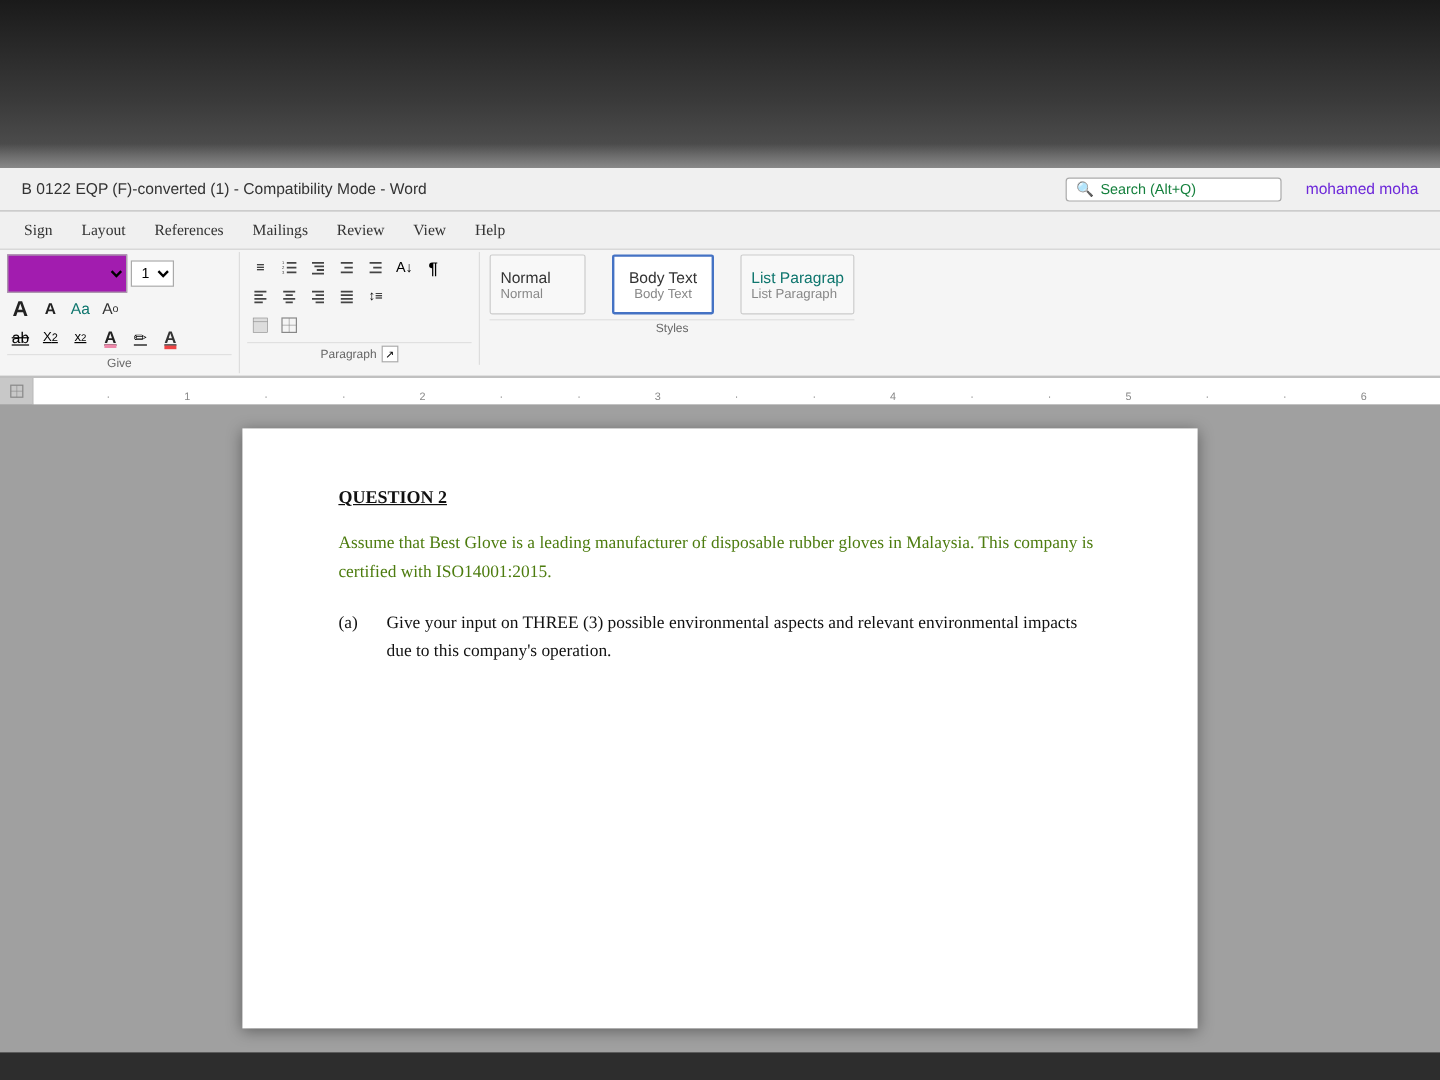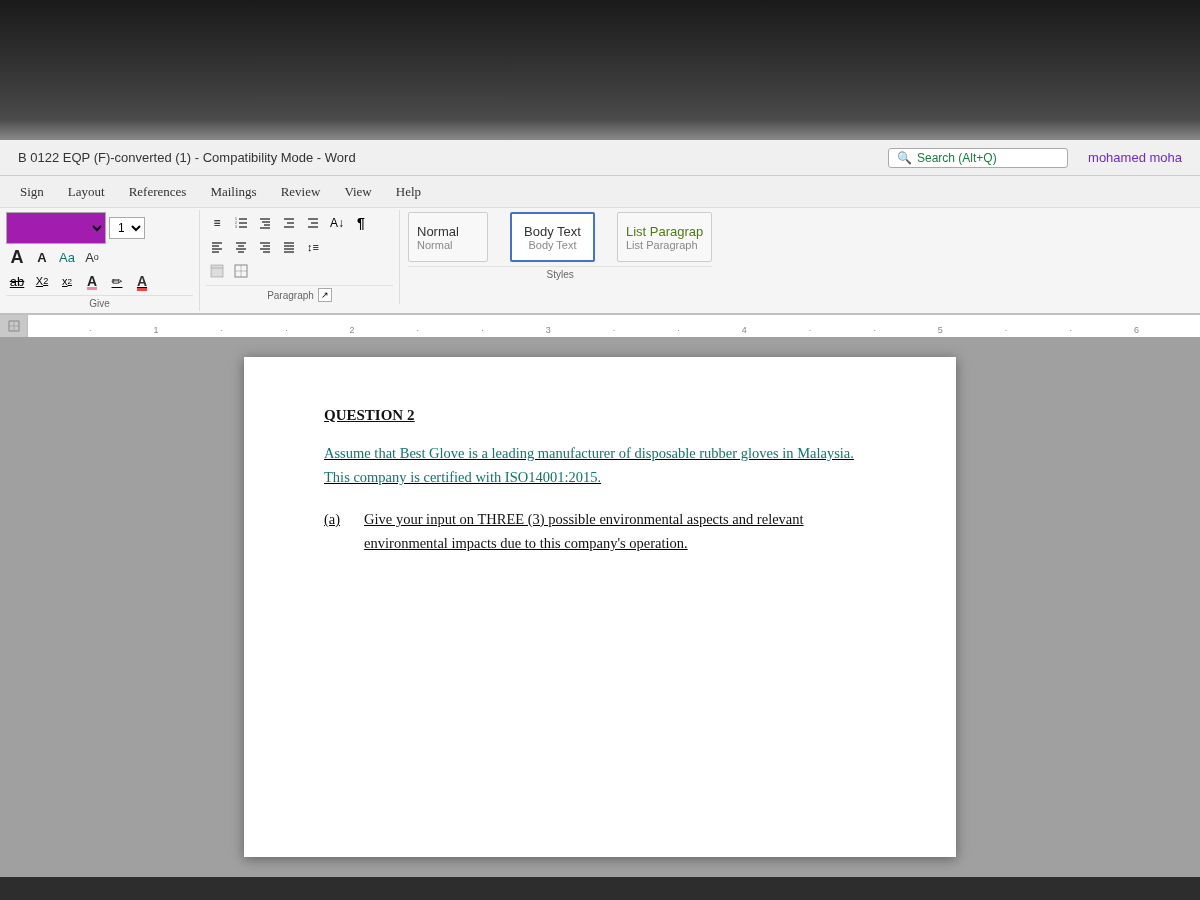--- a/index.html
+++ b/index.html
@@ -362,21 +362,21 @@
         <span style="font-size:13px;color:#333;">Normal</span>
         <span style="font-size:11px;color:#888;">Normal</span>
       </div>
 
       <div class="style-box body-text" style="border:2px solid #4472c4;padding:4px 8px;min-width:85px;height:50px;display:flex;flex-direction:column;align-items:center;justify-content:center;cursor:pointer;background:white;">
         <span style="font-size:13px;color:#333;">Body Text</span>
         <span style="font-size:11px;color:#888;">Body Text</span>
       </div>
 
       <div class="style-box list-para" style="border:1px solid #ccc;padding:4px 8px;min-width:90px;height:50px;display:flex;flex-direction:column;align-items:flex-start;justify-content:center;cursor:pointer;background:#f8f8f8;">
-        <span style="font-size:13px;color:#4d7c0f;">List Paragrap</span>
+        <span style="font-size:13px;color:#0f766e;">List Paragrap</span>
         <span style="font-size:11px;color:#888;">List Paragraph</span>
       </div>
     </div>
     <div class="ribbon-section-label" style="text-align:center;font-size:10px;color:#666;margin-top:4px;">Styles</div>
   </div>
 
 </div>
 
 <div style="background:#e0e0e0;height:22px;display:flex;align-items:center;border-bottom:1px solid #bbb;">
   <div style="width:28px;height:22px;background:#c8c8c8;border-right:1px solid #bbb;display:flex;align-items:center;justify-content:center;">
@@ -403,23 +403,23 @@
       <span>·</span>
       <span>5</span>
       <span>·</span>
       <span>·</span>
       <span>6</span>
     </div>
   </div>
 </div>
 
 <div style="background:#a0a0a0;display:flex;justify-content:center;padding:20px 0;flex:1;min-height:300px;">
-  <div style="background:white;width:712px;min-height:500px;padding:50px 80px;box-shadow:0 2px 12px rgba(0,0,0,0.4);text-decoration:underline;">
+  <div style="background:white;width:796px;min-height:500px;padding:50px 80px;box-shadow:0 2px 12px rgba(0,0,0,0.4);">
     <div class="doc-content">
       <h2 style="font-size:15px;font-weight:bold;text-decoration:underline;margin-bottom:18px;color:#111;font-family:'Times New Roman',serif;">QUESTION 2</h2>
-      <p style="font-size:14.5px;line-height:1.65;color:#0f766e;margin-bottom:18px;font-family:'Times New Roman',serif;">Assume that Best Glove is a leading manufacturer of disposable rubber gloves in Malaysia. This company is certified with ISO14001:2015.</p>
+      <p style="font-size:14.5px;line-height:1.65;color:#4d7c0f;margin-bottom:18px;font-family:'Times New Roman',serif;">Assume that Best Glove is a leading manufacturer of disposable rubber gloves in Malaysia. This company is certified with ISO14001:2015.</p>
       <div style="display:flex;gap:24px;font-size:14.5px;line-height:1.65;color:#111;font-family:'Times New Roman',serif;">
         <span style="white-space:nowrap;font-weight:normal;">(a)</span>
         <span>Give your input on THREE (3) possible environmental aspects and relevant environmental impacts due to this company's operation.</span>
       </div>
     </div>
   </div>
 </div>
 
 </body></html>

